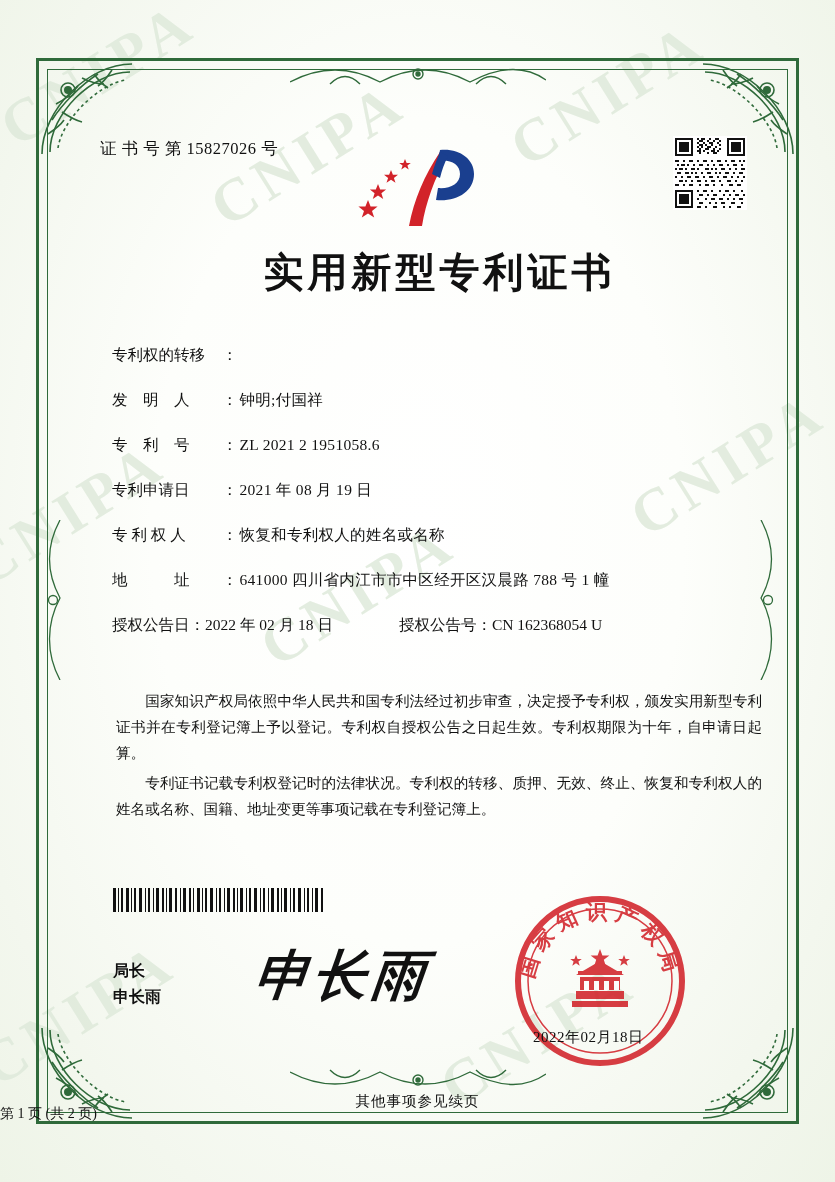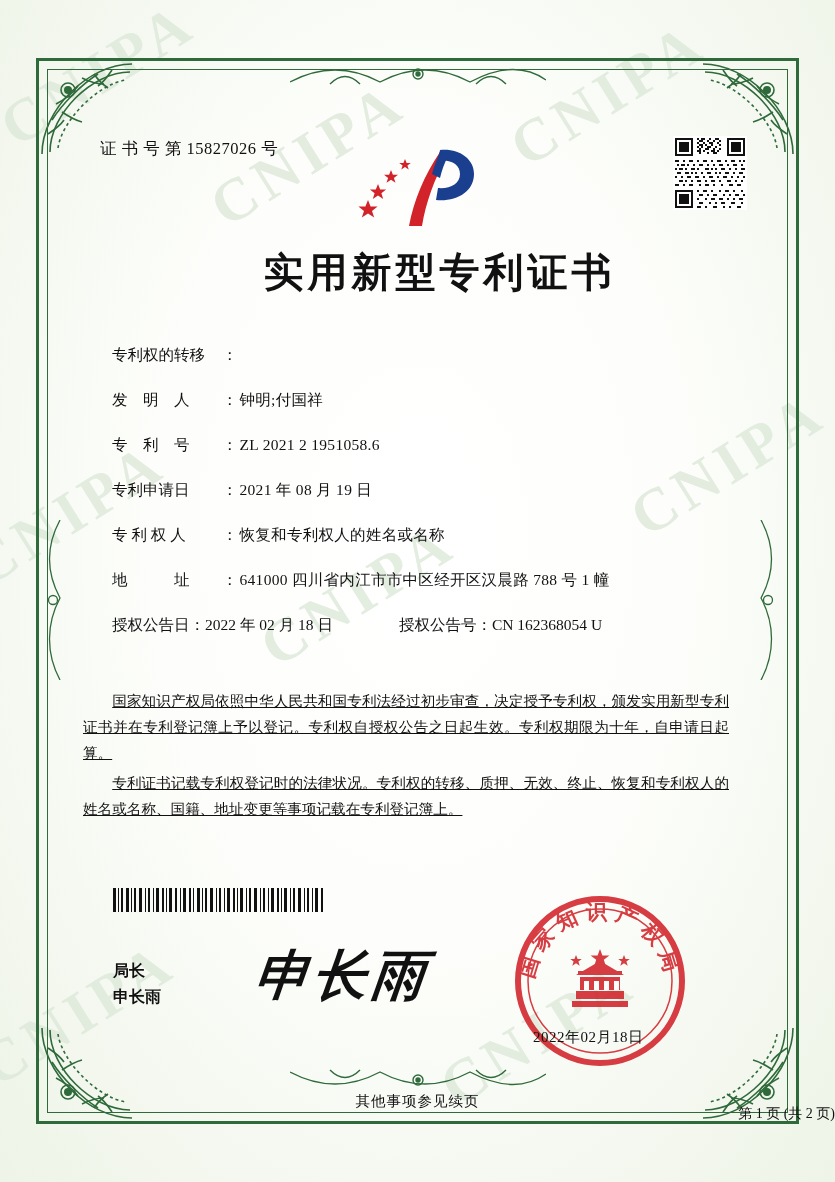--- a/index.html
+++ b/index.html
@@ -143,27 +143,26 @@
     align-items: baseline;
     margin-bottom: 22px;
     white-space: nowrap;
     margin-top: 22px;
   }
   .row-two .seg2 { margin-left: 66px; }
 
   
   .paras {
     position: absolute;
-    left: 83px; top: 688px;
+    left: 116px; top: 688px;
     width: 646px;
     font-size: 14.6px;
     line-height: 26px;
     color: #111;
     text-align: justify;
-    text-decoration: underline;
   }
   .paras p { margin: 0 0 4px 0; text-indent: 2em; }
 
   
   .barcode {
     position: absolute;
     left: 113px; top: 888px;
     width: 212px; height: 24px;
   }
 
@@ -200,21 +199,21 @@
     font-size: 15px;
     color: #111;
     letter-spacing: .5px;
     white-space: nowrap;
   }
 
   
   .page-num {
     position: absolute;
     left: 0; right: 0; top: 1105px;
-    text-align: right;
+    text-align: left;
     font-size: 14px;
     color: #111;
   }
   .footnote {
     position: absolute;
     left: 0; right: 0; top: 1092px;
     text-align: center;
     font-size: 14.5px;
     color: #111;
     letter-spacing: 1px;

